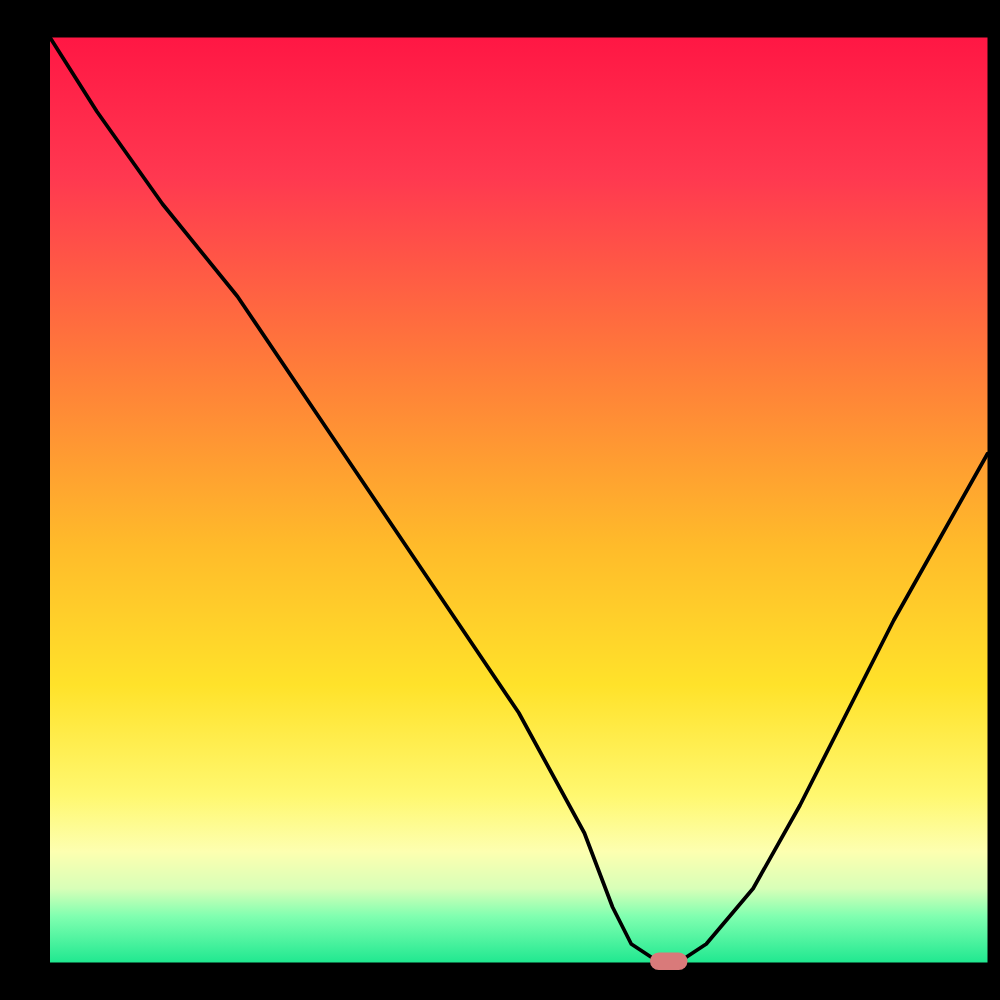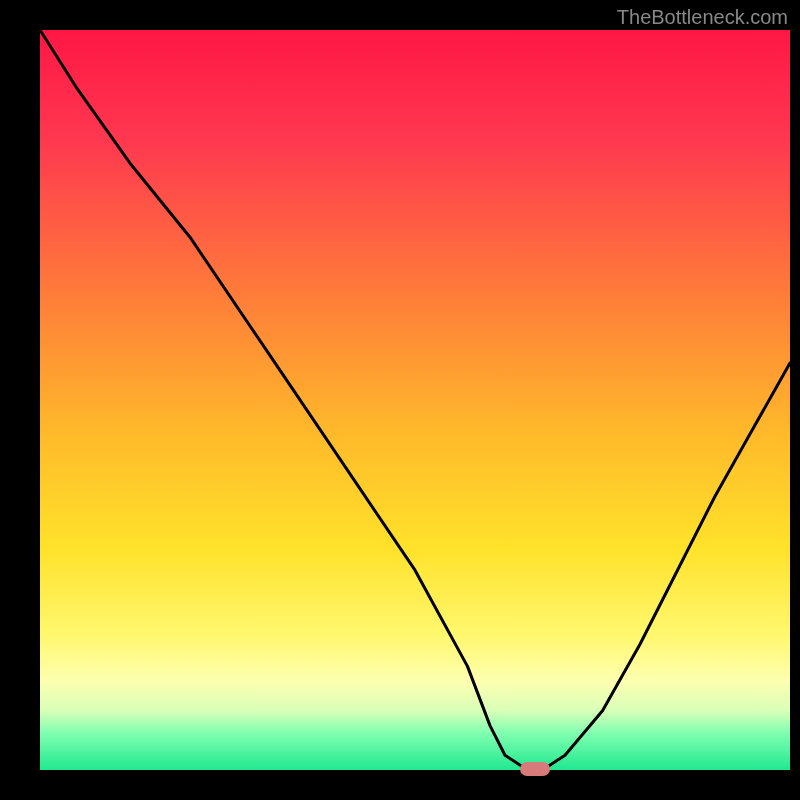--- a/index.html
+++ b/index.html
@@ -25,21 +25,20 @@
     z-index: 10;
   }
   svg {
     display: block;
   }
 </style>
 </head>
 <body>
 
 <div class="chart-container">
-  <div class="watermark">TheBottleneck.com</div>
   <svg id="chart-svg" width="800" height="800">
       <defs>
         <linearGradient id="bg-grad" x1="0" y1="0" x2="0" y2="1">
           <stop offset="0%" stop-color="#ff1744"></stop>
           <stop offset="15%" stop-color="#ff3850"></stop>
           <stop offset="35%" stop-color="#ff7a3a"></stop>
           <stop offset="55%" stop-color="#ffbb2a"></stop>
           <stop offset="70%" stop-color="#ffe22a"></stop>
           <stop offset="82%" stop-color="#fff870"></stop>
           <stop offset="88%" stop-color="#fdffb0"></stop>

